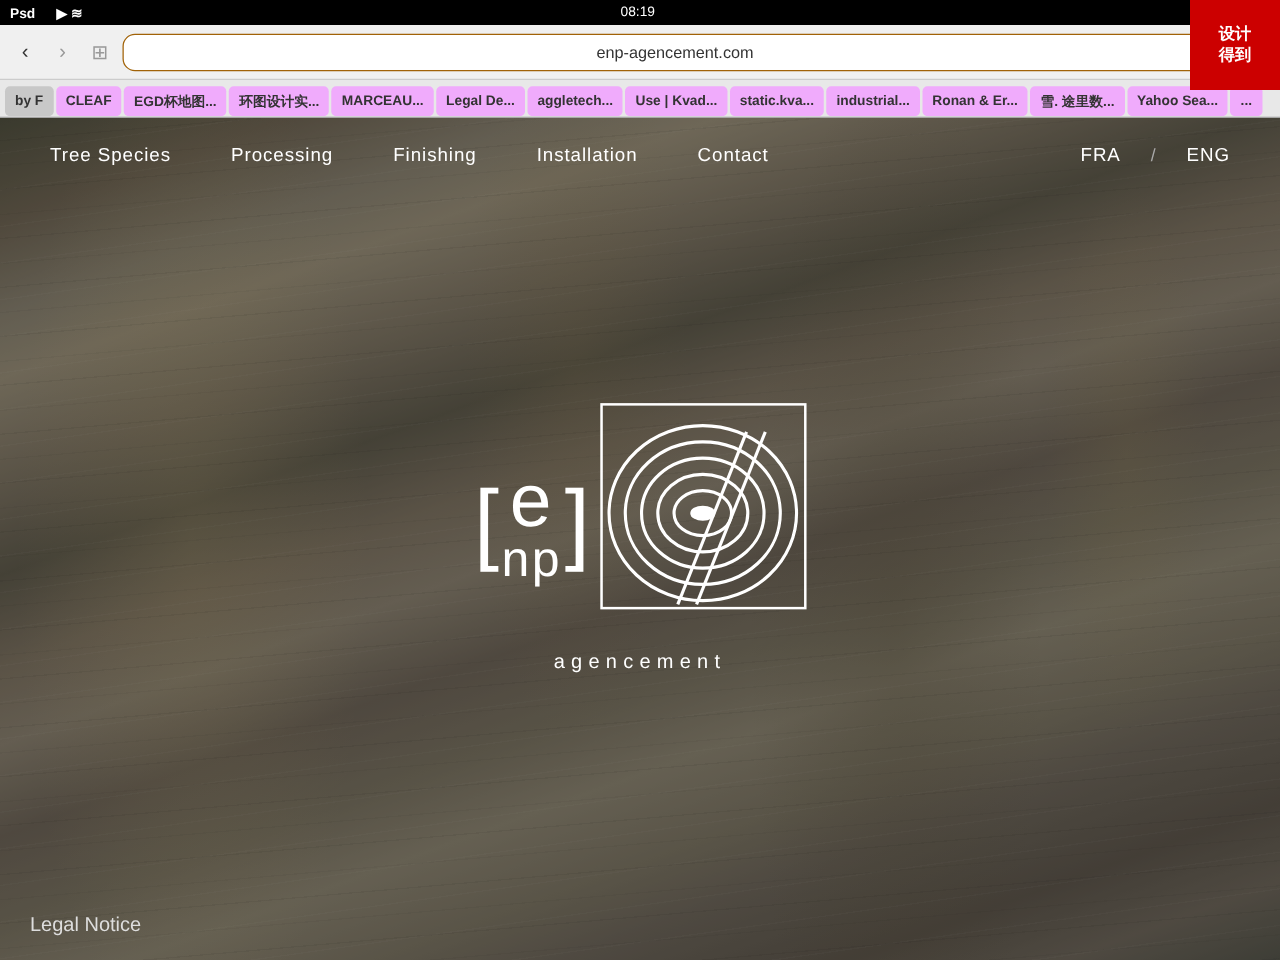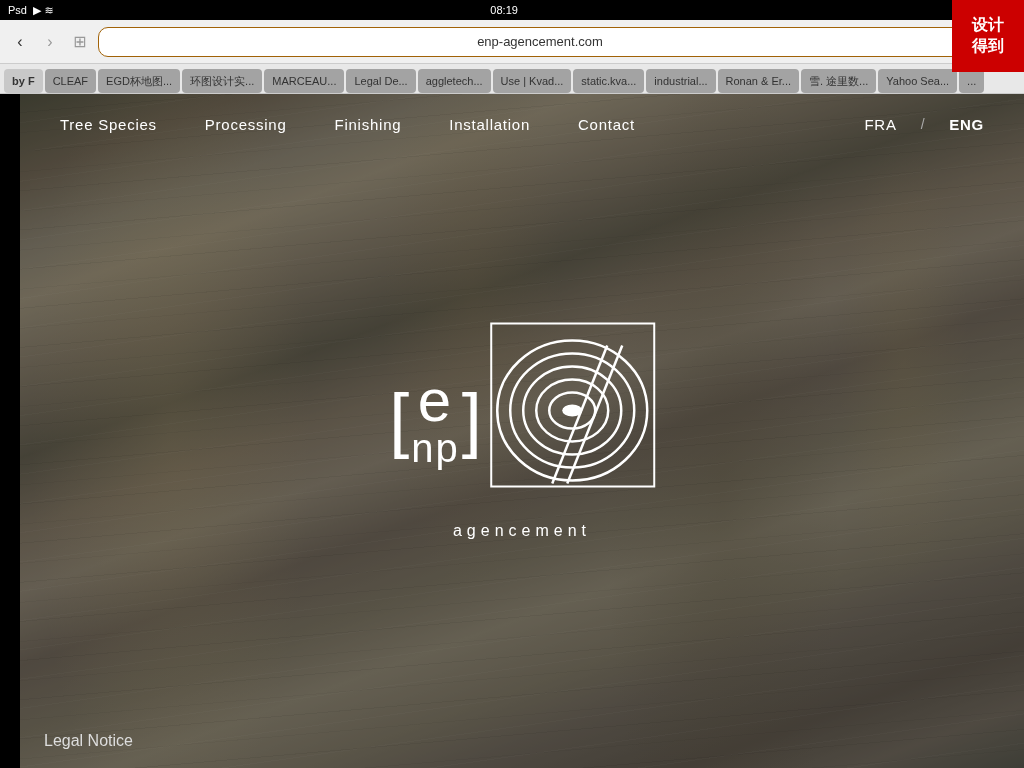--- a/index.html
+++ b/index.html
@@ -20,21 +20,21 @@
       height: 20px;
       background: rgba(0,0,0,0.55);
       display: flex;
       align-items: center;
       justify-content: space-between;
       padding: 0 8px;
       z-index: 100;
       color: #fff;
       font-size: 11px;
     }
-    .status-left { display: flex; gap: 6px; align-items: flex-start; }
+    .status-left { display: flex; gap: 17px; align-items: flex-end; font-weight: bold; }
     .status-center { font-size: 11px; font-weight: 500; }
     .status-right { display: flex; gap: 4px; align-items: center; font-size: 11px; }
 
     
     .browser-chrome {
       position: absolute;
       top: 20px; left: 0; right: 0;
       height: 44px;
       background: #f0f0f0;
       display: flex;
@@ -84,36 +84,36 @@
       padding: 0 4px;
       gap: 2px;
       overflow: hidden;
       z-index: 100;
       border-bottom: 1px solid #ccc;
     }
     .tab-item {
       height: 24px;
       padding: 0 8px;
       border-radius: 4px;
-      background: #a3a3a3;
+      background: #f0abfc;
       display: flex;
       align-items: center;
       font-size: 11px;
       color: #333;
       white-space: nowrap;
       cursor: pointer;
+      font-weight: bold;
     }
     .tab-item:first-child { background: #c8c8c8; font-weight: 600; }
 
     
     .site-content {
       position: absolute;
       top: 94px; left: 0; right: 0; bottom: 0;
       overflow: hidden;
-      margin-left: 20px;
     }
 
     
     .hero-bg {
       position: absolute;
       inset: 0;
       background:
         radial-gradient(ellipse 200px 600px at 15% 50%, rgba(180,160,110,0.25) 0%, transparent 70%),
         radial-gradient(ellipse 150px 500px at 45% 30%, rgba(140,120,80,0.2) 0%, transparent 60%),
         radial-gradient(ellipse 180px 700px at 70% 60%, rgba(90,80,60,0.3) 0%, transparent 65%),
@@ -197,21 +197,21 @@
       cursor: pointer;
     }
     .lang-switcher {
       display: flex;
       gap: 24px;
       color: #fff;
       font-size: 14px;
       letter-spacing: 0.05em;
     }
     .lang-sep { color: #aaa; }
-    .lang-active { font-weight: 700; text-align: right; }
+    .lang-active { font-weight: 400; text-align: right; }
 
     
     .logo-container {
       position: absolute;
       top: 50%;
       left: 50%;
       transform: translate(-50%, -50%);
       display: flex;
       align-items: flex-end;
       gap: 0;
@@ -258,21 +258,21 @@
     .brand-badge {
       position: absolute;
       top: 0; right: 0;
       width: 72px; height: 72px;
       background: #c00;
       display: flex;
       flex-direction: column;
       align-items: center;
       justify-content: center;
       color: #fff;
-      font-size: 16px;
+      font-size: 13px;
       font-weight: 700;
       z-index: 200;
       line-height: 1.3;
     }
   </style>
 </head>
 <body>
 
 <div class="status-bar">
   <div class="status-left">

